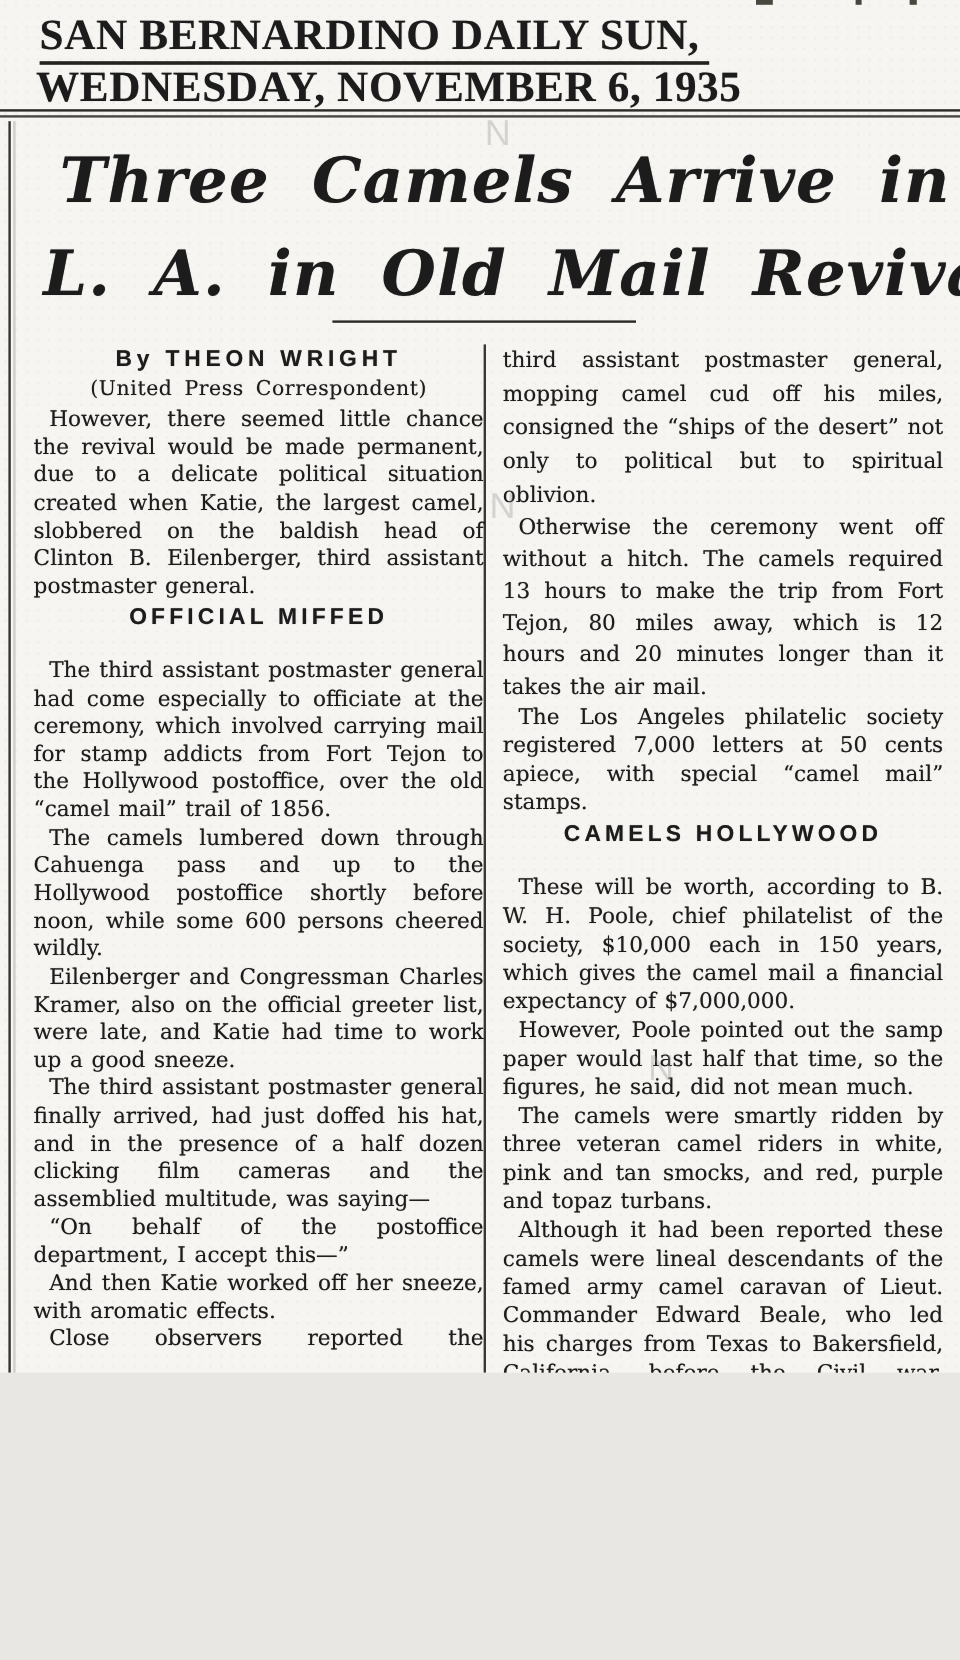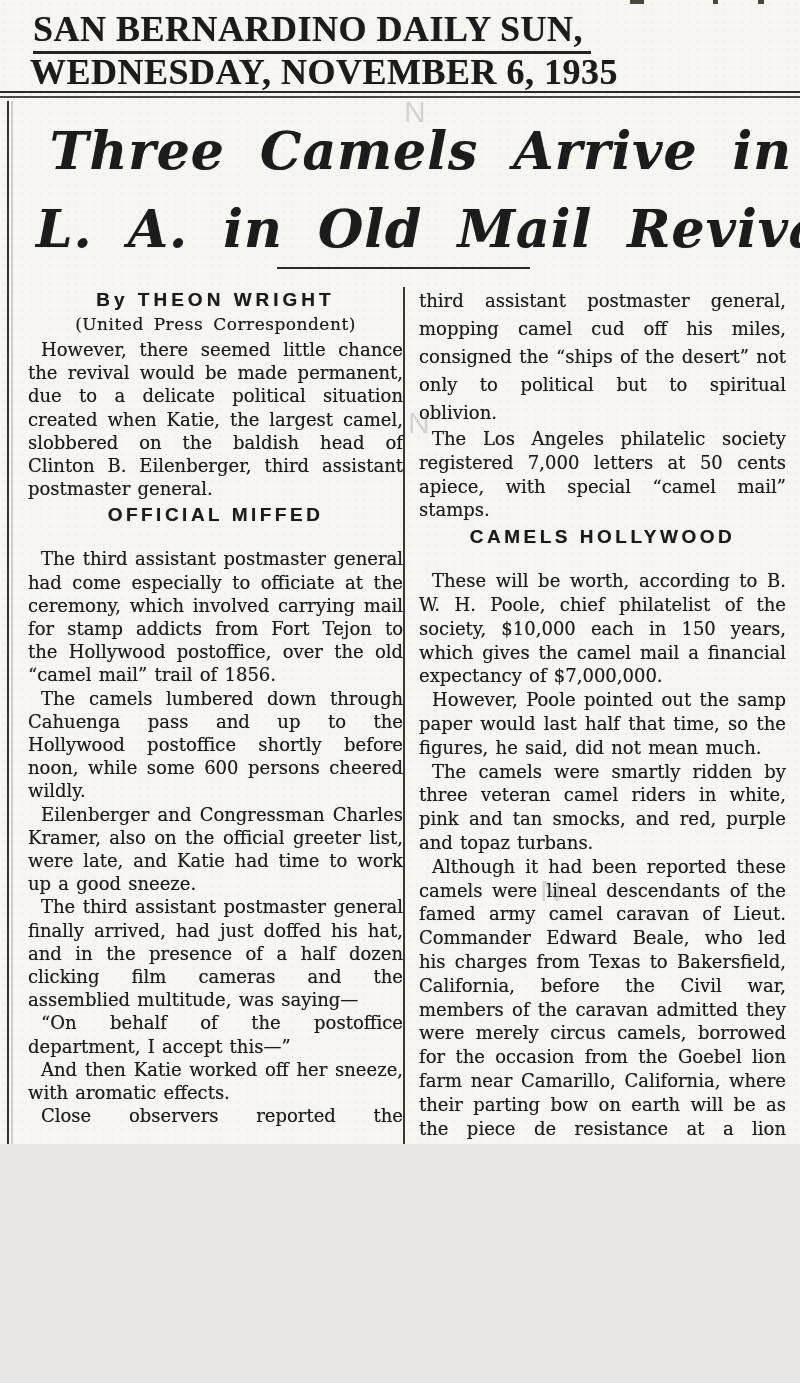--- a/index.html
+++ b/index.html
@@ -173,20 +173,21 @@
         <p class="para" data-idx="3">The third assistant postmaster general had come especially to officiate at the ceremony, which involved carrying mail for stamp addicts from Fort Tejon to the Hollywood postoffice, over the old “camel mail” trail of 1856.</p>
         <p class="para" data-idx="4">The camels lumbered down through Cahuenga pass and up to the Hollywood postoffice shortly before noon, while some 600 persons cheered wildly.</p>
         <p class="para" data-idx="5">Eilenberger and Congressman Charles Kramer, also on the official greeter list, were late, and Katie had time to work up a good sneeze.</p>
         <p class="para" data-idx="6">The third assistant postmaster general finally arrived, had just doffed his hat, and in the presence of a half dozen clicking film cameras and the assemblied multitude, was saying—</p>
         <p class="para" data-idx="7">“On behalf of the postoffice department, I accept this—”</p>
         <p class="para" data-idx="8">And then Katie worked off her sneeze, with aromatic effects.</p>
         <p class="para runover" data-idx="9">Close observers reported the</p>
       </div>
     <div class="col-right" id="col-right">
         <p class="para continued" data-idx="0">third assistant postmaster general, mopping camel cud off his miles, consigned the “ships of the desert” not only to political but to spiritual oblivion.</p>
+        <p class="para" data-idx="1">Otherwise the ceremony went off without a hitch. The camels required 13 hours to make the trip from Fort Tejon, 80 miles away, which is 12 hours and 20 minutes longer than it takes the air mail.</p>
         <p class="para" data-idx="2">The Los Angeles philatelic society registered 7,000 letters at 50 cents apiece, with special “camel mail” stamps.</p>
         <p class="subhead" data-idx="3">CAMELS HOLLYWOOD</p>
         <p class="para" data-idx="4">These will be worth, according to B. W. H. Poole, chief philatelist of the society, $10,000 each in 150 years, which gives the camel mail a financial expectancy of $7,000,000.</p>
         <p class="para" data-idx="5">However, Poole pointed out the samp paper would last half that time, so the figures, he said, did not mean much.</p>
         <p class="para" data-idx="6">The camels were smartly ridden by three veteran camel riders in white, pink and tan smocks, and red, purple and topaz turbans.</p>
         <p class="para" data-idx="7">Although it had been reported these camels were lineal descendants of the famed army camel caravan of Lieut. Commander Edward Beale, who led his charges from Texas to Bakersfield, California, before the Civil war, members of the caravan admitted they were merely circus camels, borrowed for the occasion from the Goebel lion farm near Camarillo, California, where their parting bow on earth will be as the piece de resistance at a lion banquet.</p>
       </div>
   </div>
 
   <div class="bottomrule"></div>

